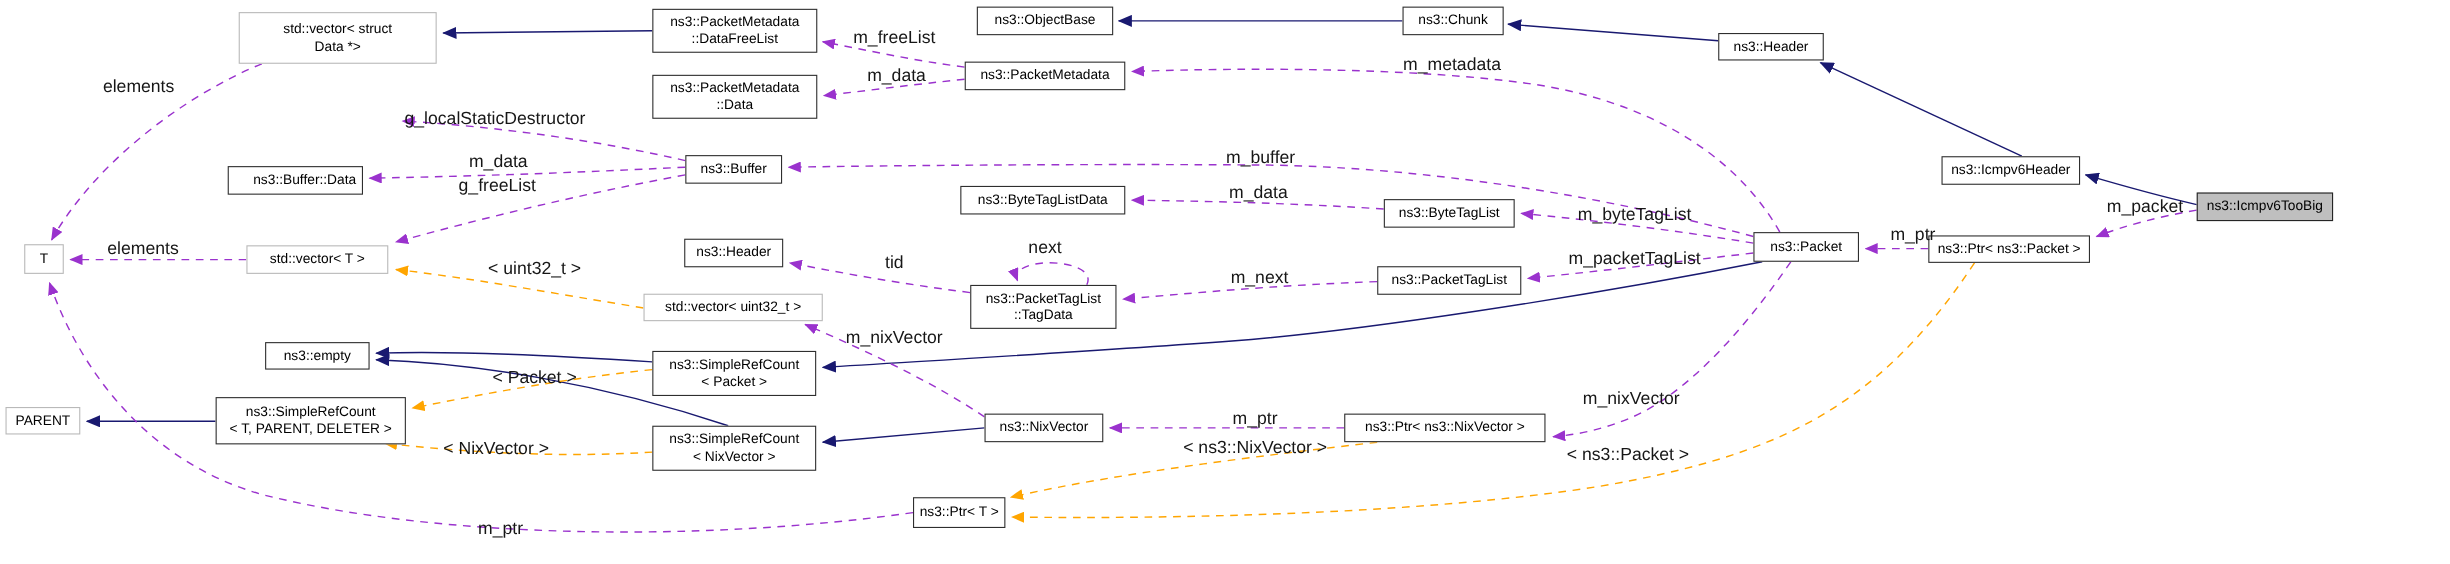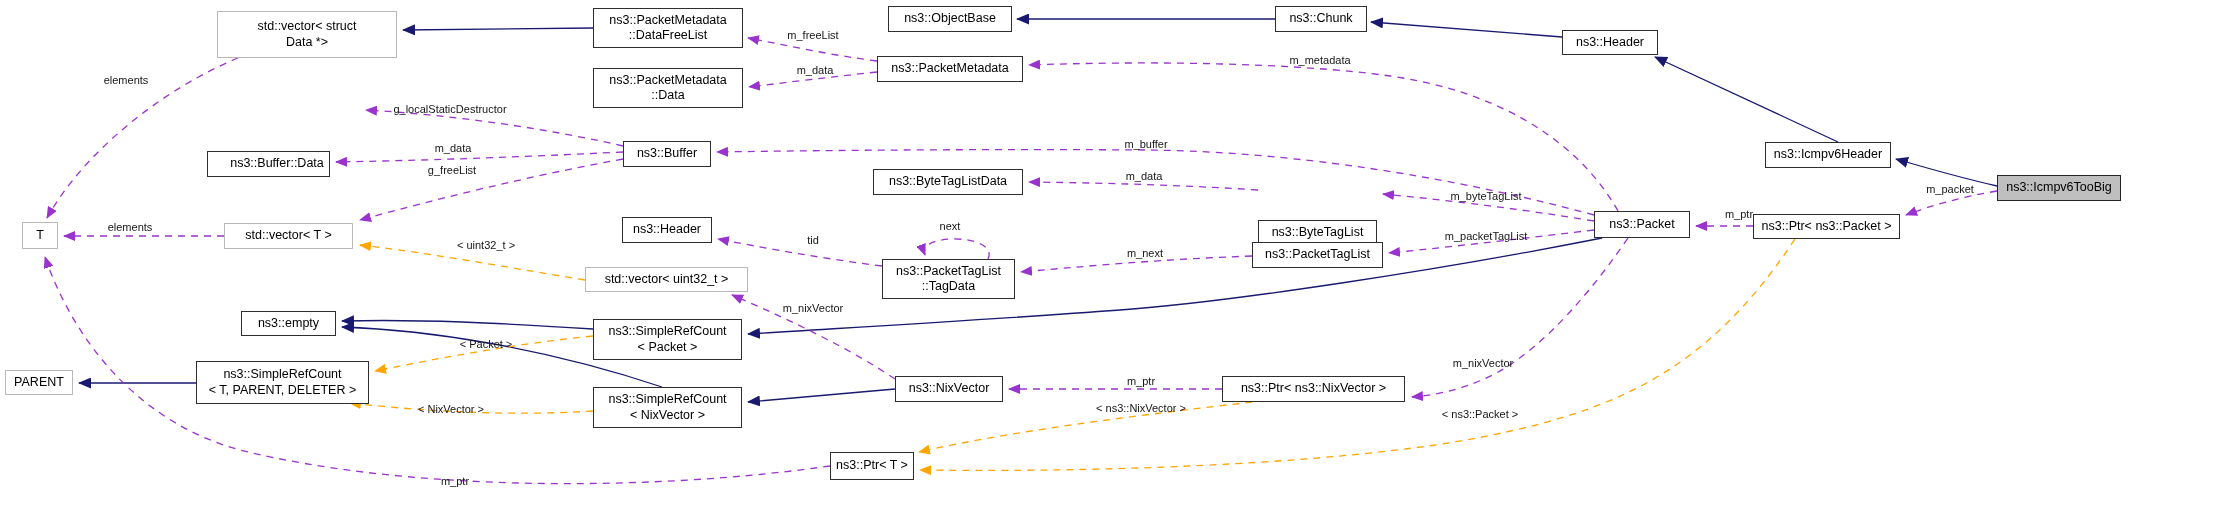--- a/index.html
+++ b/index.html
@@ -20,21 +20,21 @@
     font-size:12.5px;line-height:15.5px;color:#000000;
     box-sizing:border-box;
     z-index:2;
   }
   .node span{white-space:pre-line;}
   .node.ext{border-color:#b9b9b9;}
   .node.focus{background:#bfbfbf;border-color:#252525;}
   .elabel{
     position:absolute;
     transform:translate(-50%,-50%);
-    font-size:11px;color:#161616;
+    font-size:16px;color:#161616;
     white-space:nowrap;
     z-index:3;
     text-align:right;
   }
   path.inh{stroke:#191970;stroke-width:1.3;fill:none;}
   path.use{stroke:#9a32cd;stroke-width:1.3;fill:none;stroke-dasharray:7,6;}
   path.tpl{stroke:#ffa500;stroke-width:1.3;fill:none;stroke-dasharray:7,6;}
 </style>
 </head>
 <body>
@@ -126,21 +126,21 @@
     </div>
   <div class="node" style="left:207px;top:151px;width:123px;height:26px;padding-left:17px;">
       <span>ns3::Buffer::Data</span>
     </div>
   <div class="node" style="left:623px;top:141px;width:88px;height:26px;">
       <span>ns3::Buffer</span>
     </div>
   <div class="node" style="left:873px;top:169px;width:150px;height:26px;">
       <span>ns3::ByteTagListData</span>
     </div>
-  <div class="node" style="left:1258px;top:181px;width:119px;height:26px;margin-top:39px;">
+  <div class="node" style="left:1258px;top:181px;width:119px;height:26px;">
       <span>ns3::ByteTagList</span>
     </div>
   <div class="node" style="left:622px;top:217px;width:90px;height:26px;">
       <span>ns3::Header</span>
     </div>
   <div class="node ext" style="left:585px;top:267px;width:163px;height:25px;">
       <span>std::vector&lt; uint32_t &gt;</span>
     </div>
   <div class="node" style="left:882px;top:259px;width:133px;height:40px;">
       <span>ns3::PacketTagList

